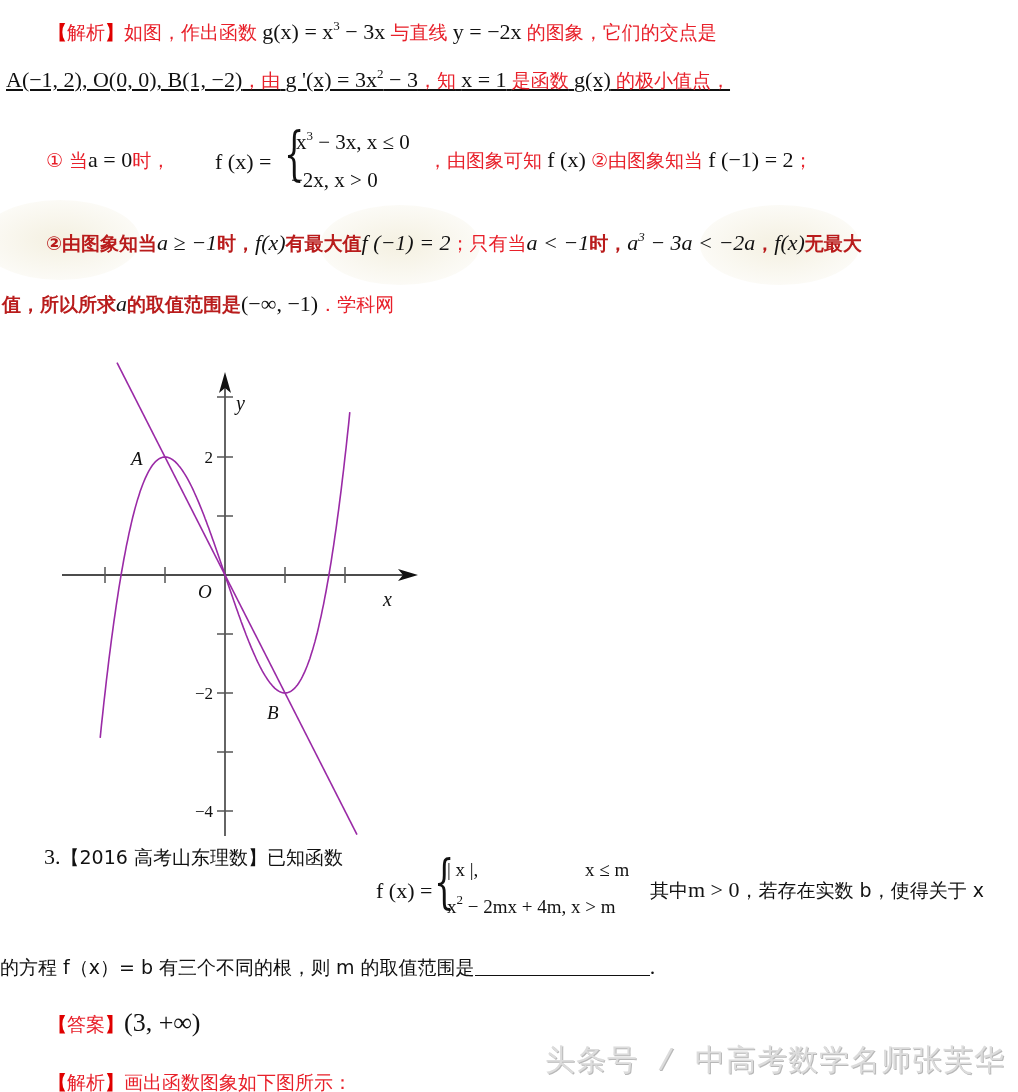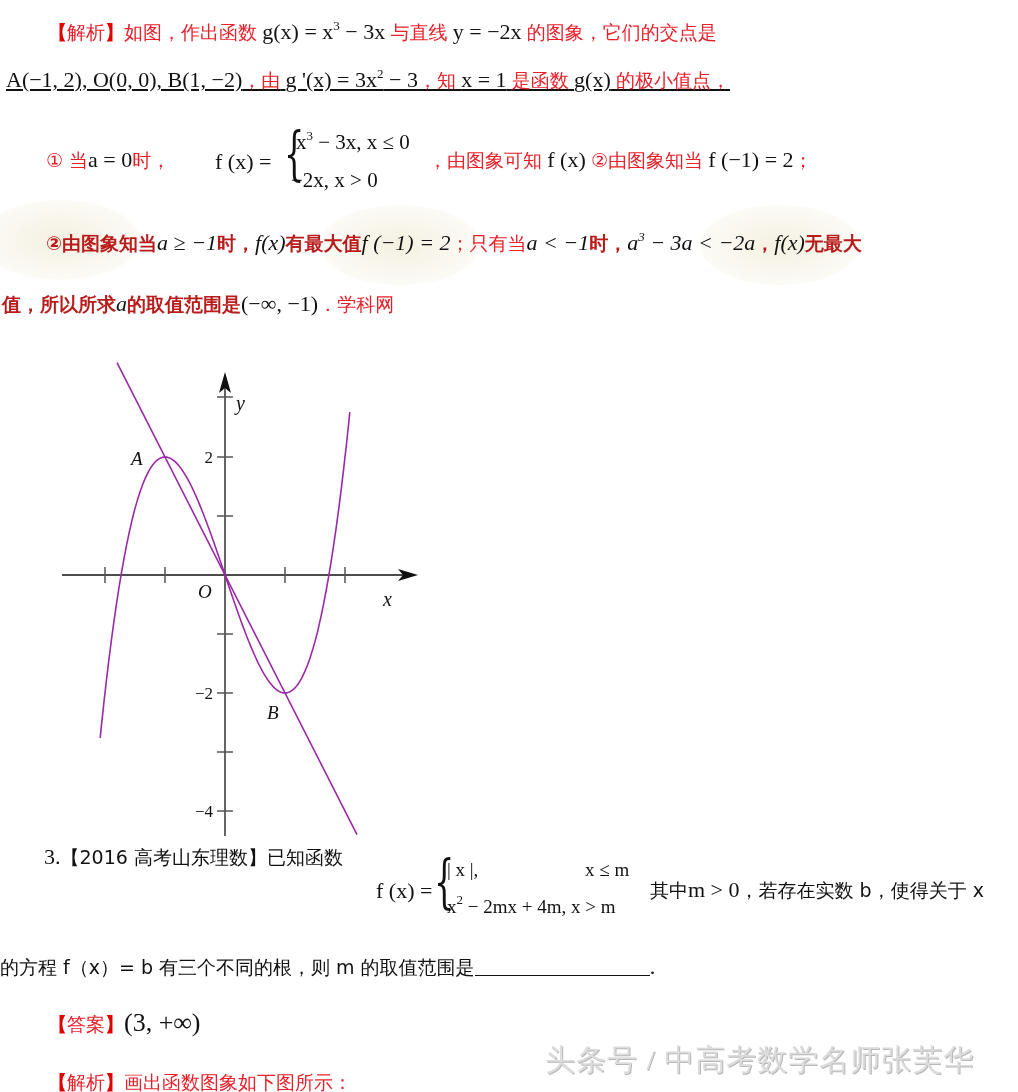--- a/index.html
+++ b/index.html
@@ -12,21 +12,21 @@
   .red-bold { color: #b91c1c; font-family: "DejaVu Sans", sans-serif; font-size: 19px; font-weight: bold; }
   .red-sans { color: #e8202a; font-family: "DejaVu Sans", sans-serif; font-size: 19px; }
   .math { font-family: "Liberation Serif", serif; font-size: 22px; color: #111; }
   .imath { font-family: "Liberation Serif", serif; font-style: italic; font-size: 22px; color: #111; }
   .zh { font-family: "DejaVu Sans", sans-serif; font-size: 19px; }
   .bracket { color: #e00000; font-weight: bold; }
   sup { font-size: 13px; vertical-align: 9px; line-height: 0; }
   .brace { position: absolute; font-size: 58px; font-family: "DejaVu Serif", serif; font-weight: 100; color:#111; transform: scaleX(0.55); transform-origin: left top; }
   .piece-row { position: absolute; white-space: nowrap; font-size: 21px; font-family: "Liberation Serif", serif; }
   .blank { display: inline-block; width: 175px; border-bottom: 1px solid #111; height: 20px; vertical-align: -2px; }
-  .watermark { position: absolute; color: #dcdcdc; font-family: Liberation Serif, serif; font-size: 30px;
+  .watermark { position: absolute; color: #dcdcdc; font-family: Liberation Mono, monospace; font-size: 30px;
     text-shadow: 1px 1px 0 #b8b8b8, -1px -1px 0 #ffffff; letter-spacing: 1px; }
   .wm-blob { position: absolute; border-radius: 50%; background: radial-gradient(ellipse at center, rgba(235,228,200,0.55), rgba(255,255,255,0)); }
   svg text { font-family: "Liberation Serif", serif; }
 </style>
 </head>
 <body>
 
 <div class="wm-blob" style="left:-20px;top:200px;width:160px;height:80px;"></div>
 <div class="wm-blob" style="left:320px;top:205px;width:160px;height:80px;"></div>
 <div class="wm-blob" style="left:700px;top:205px;width:160px;height:80px;"></div>

